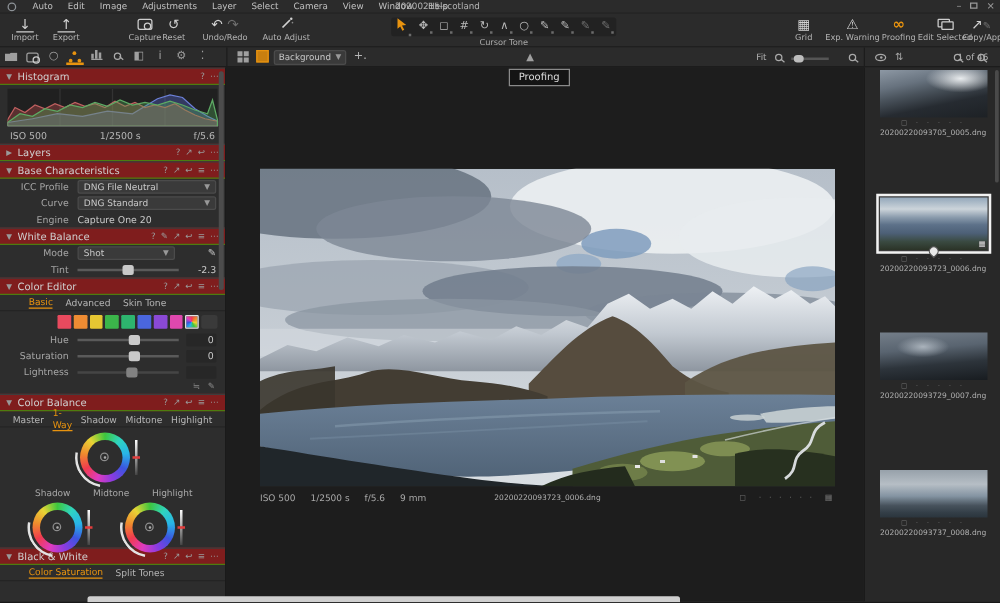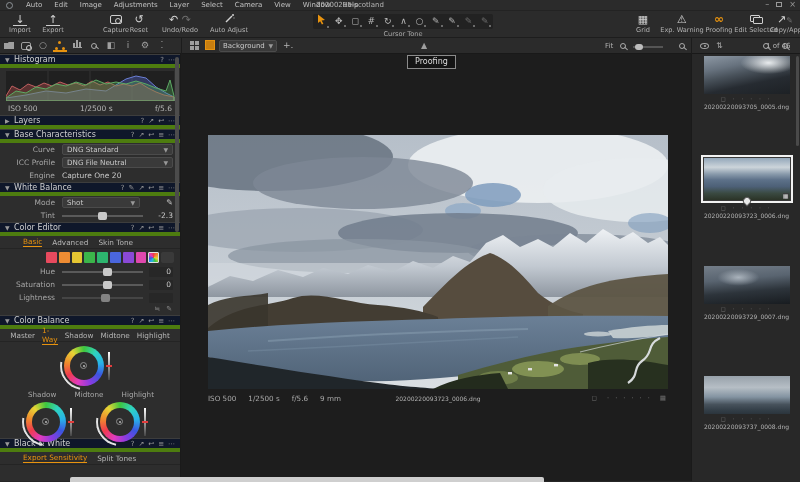--- a/index.html
+++ b/index.html
@@ -57,22 +57,22 @@
   .eye { display:inline-block; width:9px; height:6px; border:1px solid #a8a8a8; border-radius:50%; position:relative; vertical-align:middle; }
   .eye::after{ content:""; position:absolute; left:2.6px; top:1px; width:2.4px; height:2.4px; border-radius:50%; background:#a8a8a8; }
 
   
   .main { display:flex; height:427px; }
   .left-panel { width:181px; background:#2d2d2d; border-right:1px solid #1a1a1a; position:relative; overflow:hidden; font-size:7.5px; }
   .viewer { width:510px; background:#1d1d1d; position:relative; }
   .filmstrip { width:109px; background:#282828; position:relative; border-left:1px solid #1a1a1a; }
 
   
-  .sec-h { display:flex; align-items:center; height:14px; padding:0 5px; background:#0f172a;
-           border-top:1px solid #3d3d3d; border-bottom:4px solid #4d7c0f; color:#cfcfcf; font-size:8px; }
+  .sec-h { display:flex; align-items:center; height:14px; padding:0 5px; background:#7f1d1d;
+           border-top:1px solid #3d3d3d; border-bottom:1px solid #4d7c0f; color:#cfcfcf; font-size:8px; }
   .sec-h .car { color:#9a9a9a; font-size:6px; width:9px; }
   .sec-h .sp { flex:1; }
   .sec-h .hic { color:#9a9a9a; font-size:7px; margin-left:4px; }
   .row { display:flex; align-items:center; height:13px; padding:0 7px; }
   .row .lab { width:55px; text-align:right; padding-right:7px; color:#a5a5a5; }
   .dd { flex:1; height:11px; background:#3a3a3a; border:1px solid #4b4b4b; border-radius:2px; color:#c9c9c9;
         line-height:9px; padding:0 4px; font-size:7.2px; }
   .dd .chev { float:right; color:#999; font-size:6px; }
   .slider { flex:1; height:2px; background:#5a5a5a; position:relative; margin-right:6px; }
   .slider i { position:absolute; top:-3px; width:9px; height:8px; background:#c9c9c9; border-radius:2px; }
@@ -308,26 +308,26 @@
         <span class="car">▼</span>
         <span>Base Characteristics</span>
           <span class="sp"></span>
         <span class="hic">?</span>
         <span class="hic">↗</span>
         <span class="hic">↩</span>
         <span class="hic">≡</span>
         <span class="hic">⋯</span>
       </div>
       <div class="row">
+        <span class="lab">ICC Profile</span>
+        <span class="dd"><span>DNG File Neutral</span><span class="chev">▼</span></span>
+      </div>
+      <div class="row">
         <span class="lab">Curve</span>
         <span class="dd"><span>DNG Standard</span><span class="chev">▼</span></span>
-      </div>
-      <div class="row">
-        <span class="lab">ICC Profile</span>
-        <span class="dd"><span>DNG File Neutral</span><span class="chev">▼</span></span>
       </div>
       <div class="row">
         <span class="lab">Engine</span>
         <span style="color:#c9c9c9;">Capture One 20</span>
       </div>
 
       <div class="sec-h">
         <span class="car">▼</span>
         <span>White Balance</span>
           <span class="sp"></span>
@@ -454,21 +454,21 @@
         <span class="car">▼</span>
         <span>Black &amp; White</span>
           <span class="sp"></span>
         <span class="hic">?</span>
         <span class="hic">↗</span>
         <span class="hic">↩</span>
         <span class="hic">≡</span>
         <span class="hic">⋯</span>
       </div>
       <div class="tabs">
-        <span class="tb on">Export Sensitivity</span>
+        <span class="tb on">Color Saturation</span>
         <span class="tb">Split Tones</span>
       </div>
       <div class="row" style="height:16px;">
         
         
       </div>
 
       <div class="lp-scroll"></div>
     </div>
 

